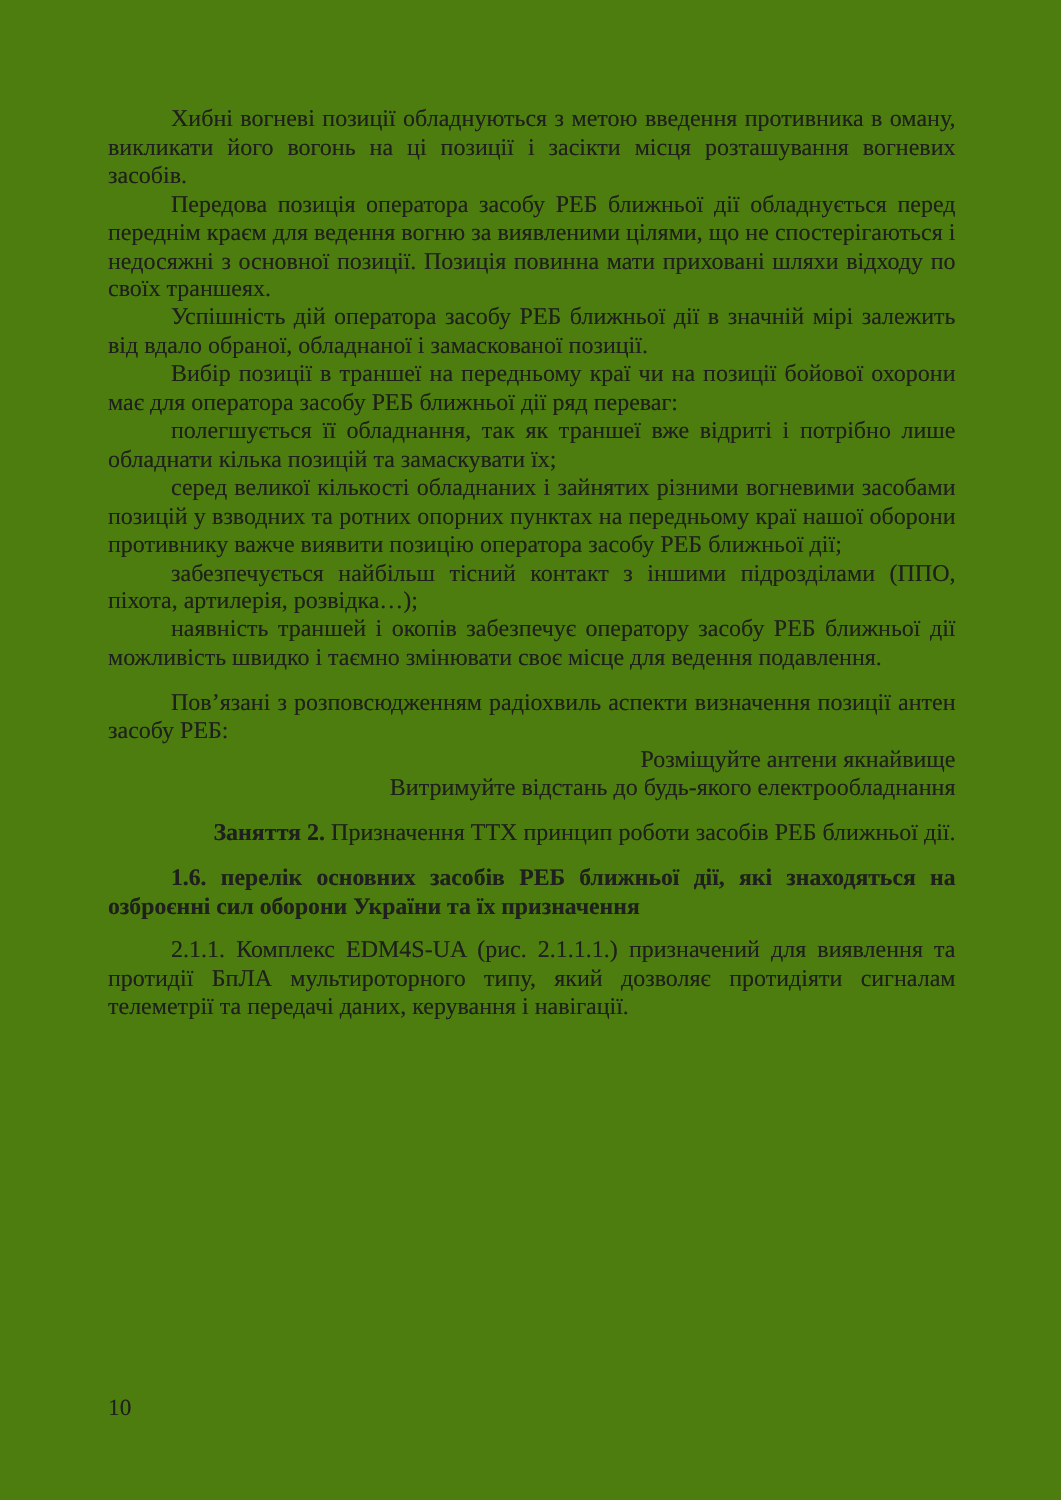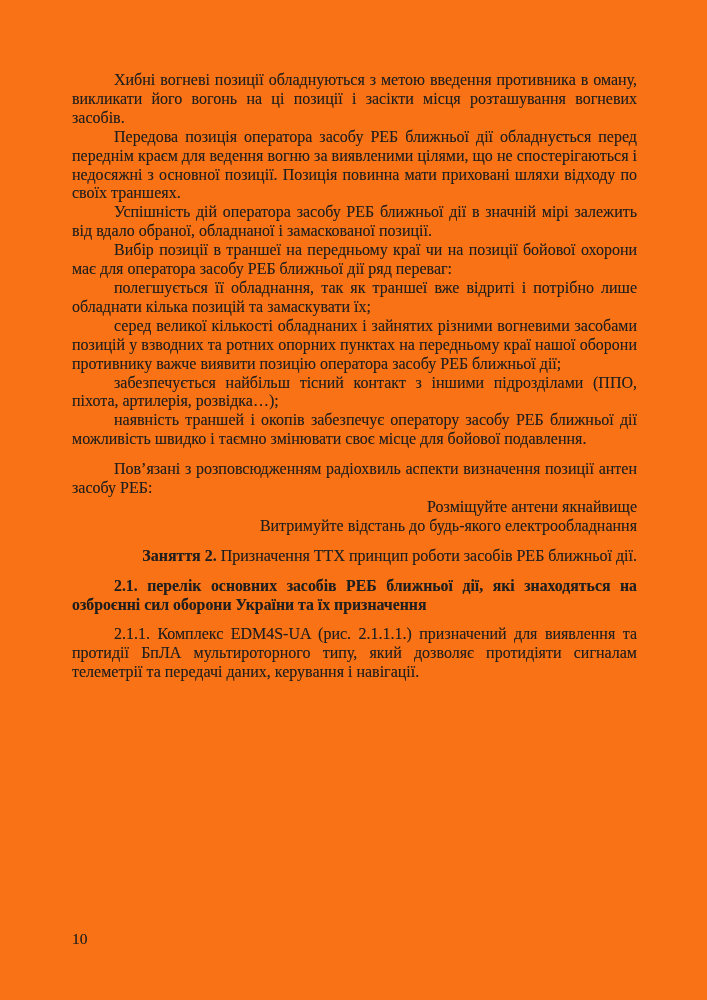--- a/index.html
+++ b/index.html
@@ -1,20 +1,20 @@
 <!DOCTYPE html>
 <html lang="uk"><head>
 <meta charset="utf-8">
 <style>
   html, body { margin: 0; padding: 0; background: #ffffff; }
   .page {
     position: relative;
     width: 707px;
     height: 1000px;
-    background: #f97316;
+    background: #4d7c0f;
     overflow: hidden;
     font-family: "Liberation Serif", "DejaVu Serif", serif;
     color: #1f1f1f;
   }
   .content {
     position: absolute;
     left: 72px;
     top: 71px;
     width: 565px;
   }
@@ -53,31 +53,31 @@
     <p>Успішність дій оператора засобу РЕБ ближньої дії в значній мірі залежить від вдало обраної, обладнаної і замаскованої позиції.</p>
 
     <p>Вибір позиції в траншеї на передньому краї чи на позиції бойової охорони має для оператора засобу РЕБ ближньої дії ряд переваг:</p>
 
     <p>полегшується її обладнання, так як траншеї вже відриті і потрібно лише обладнати кілька позицій та замаскувати їх;</p>
 
     <p>серед великої кількості обладнаних і зайнятих різними вогневими засобами позицій у взводних та ротних опорних пунктах на передньому краї нашої оборони противнику важче виявити позицію оператора засобу РЕБ ближньої дії;</p>
 
     <p>забезпечується найбільш тісний контакт з іншими підрозділами (ППО, піхота, артилерія, розвідка…);</p>
 
-    <p>наявність траншей і окопів забезпечує оператору засобу РЕБ ближньої дії можливість швидко і таємно змінювати своє місце для бойової подавлення.</p>
+    <p>наявність траншей і окопів забезпечує оператору засобу РЕБ ближньої дії можливість швидко і таємно змінювати своє місце для ведення подавлення.</p>
 
     <p class="sp">Пов’язані з розповсюдженням радіохвиль аспекти визначення позиції антен засобу РЕБ:</p>
 
     <p class="left">Розміщуйте антени якнайвище</p>
 
     <p class="left">Витримуйте відстань до будь-якого електрообладнання</p>
 
 
     <p class="sp left"><b>Заняття 2.</b><span> Призначення ТТХ принцип роботи засобів РЕБ ближньої дії.</span></p>
 
-    <p class="sp heading">2.1. перелік основних засобів РЕБ ближньої дії, які знаходяться на озброєнні сил оборони України та їх призначення</p>
+    <p class="sp heading">1.6. перелік основних засобів РЕБ ближньої дії, які знаходяться на озброєнні сил оборони України та їх призначення</p>
 
     <p class="sp">2.1.1. Комплекс EDM4S-UA (рис. 2.1.1.1.) призначений для виявлення та протидії БпЛА мультироторного типу, який дозволяє протидіяти сигналам телеметрії та передачі даних, керування і навігації.</p>
 
   </div>
 
   <div class="footer">10</div>
 </div>
 
 </body></html>

